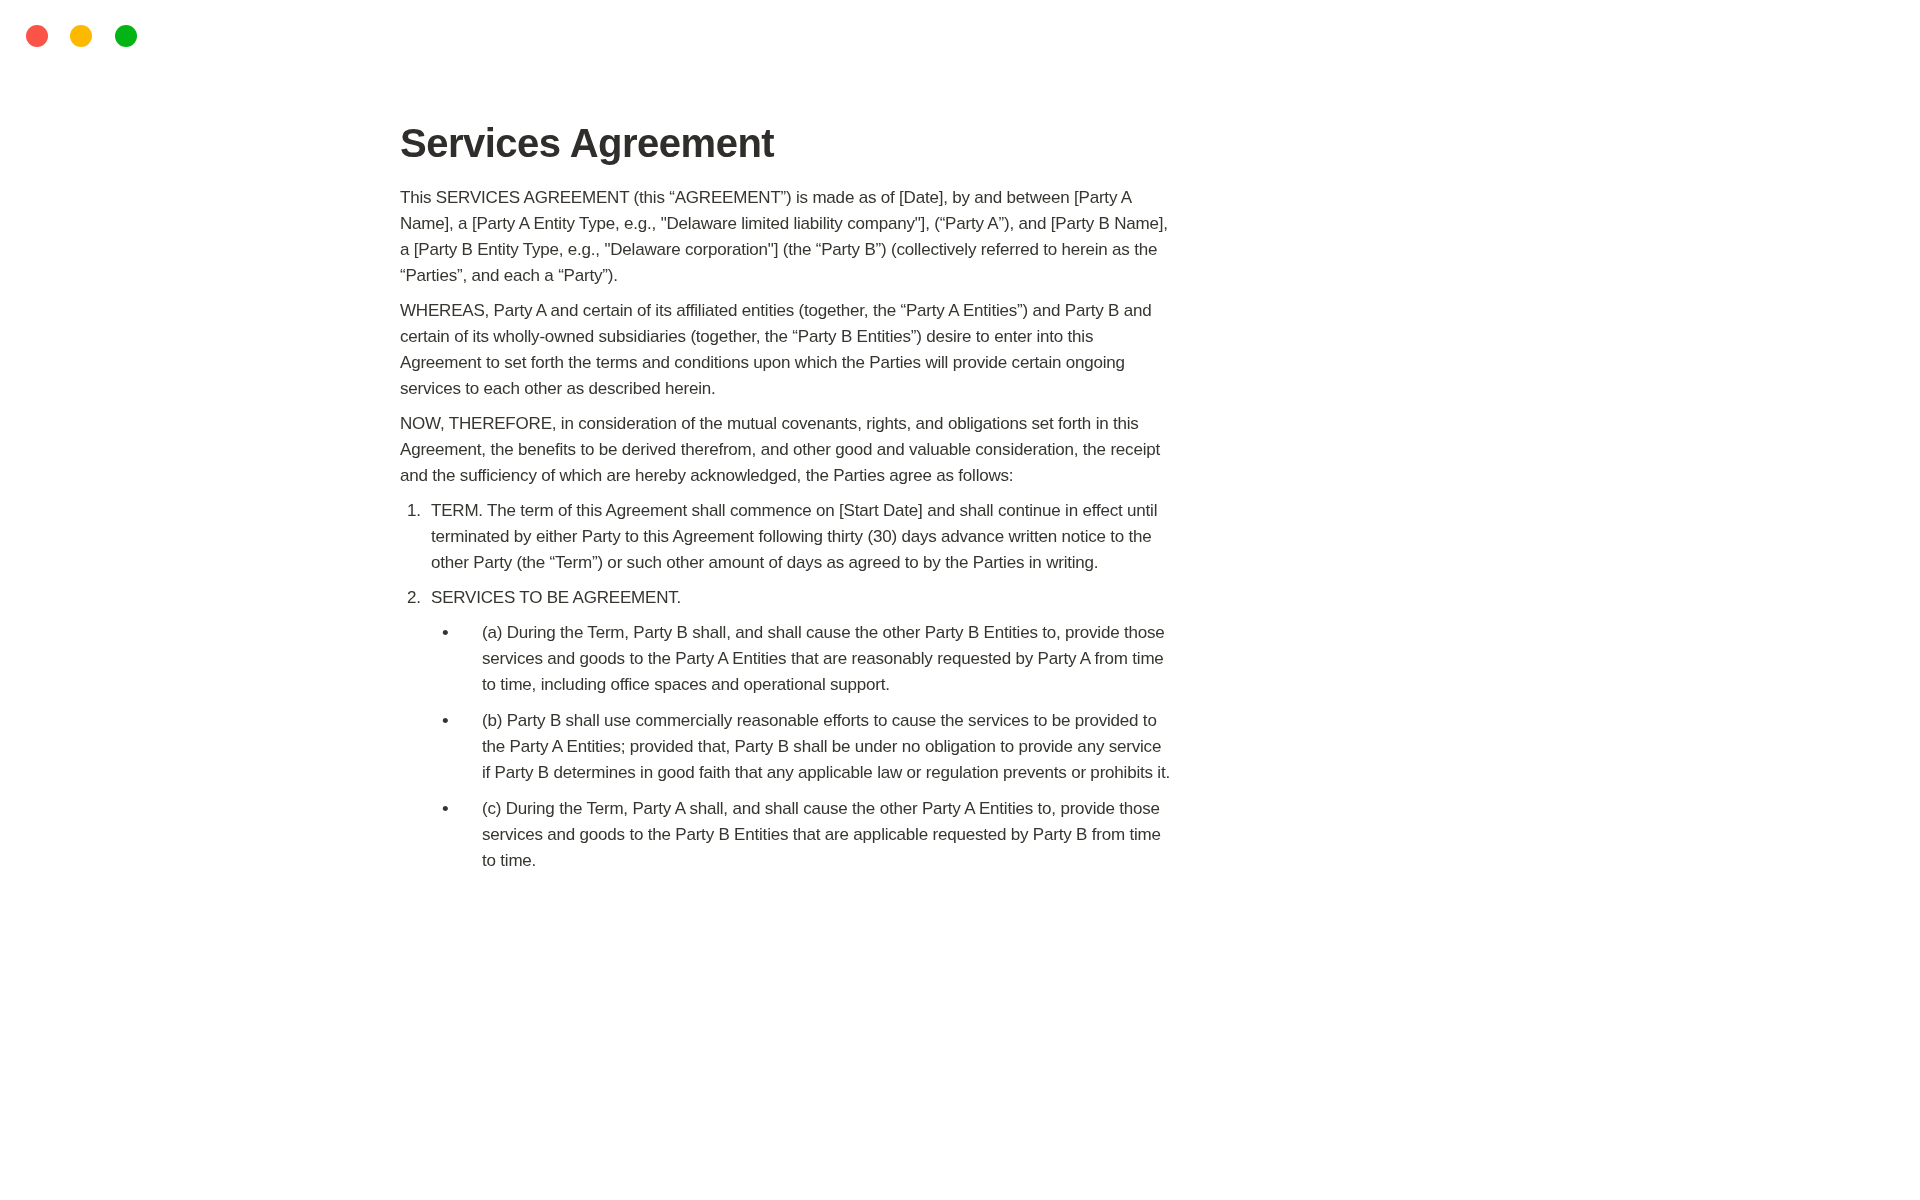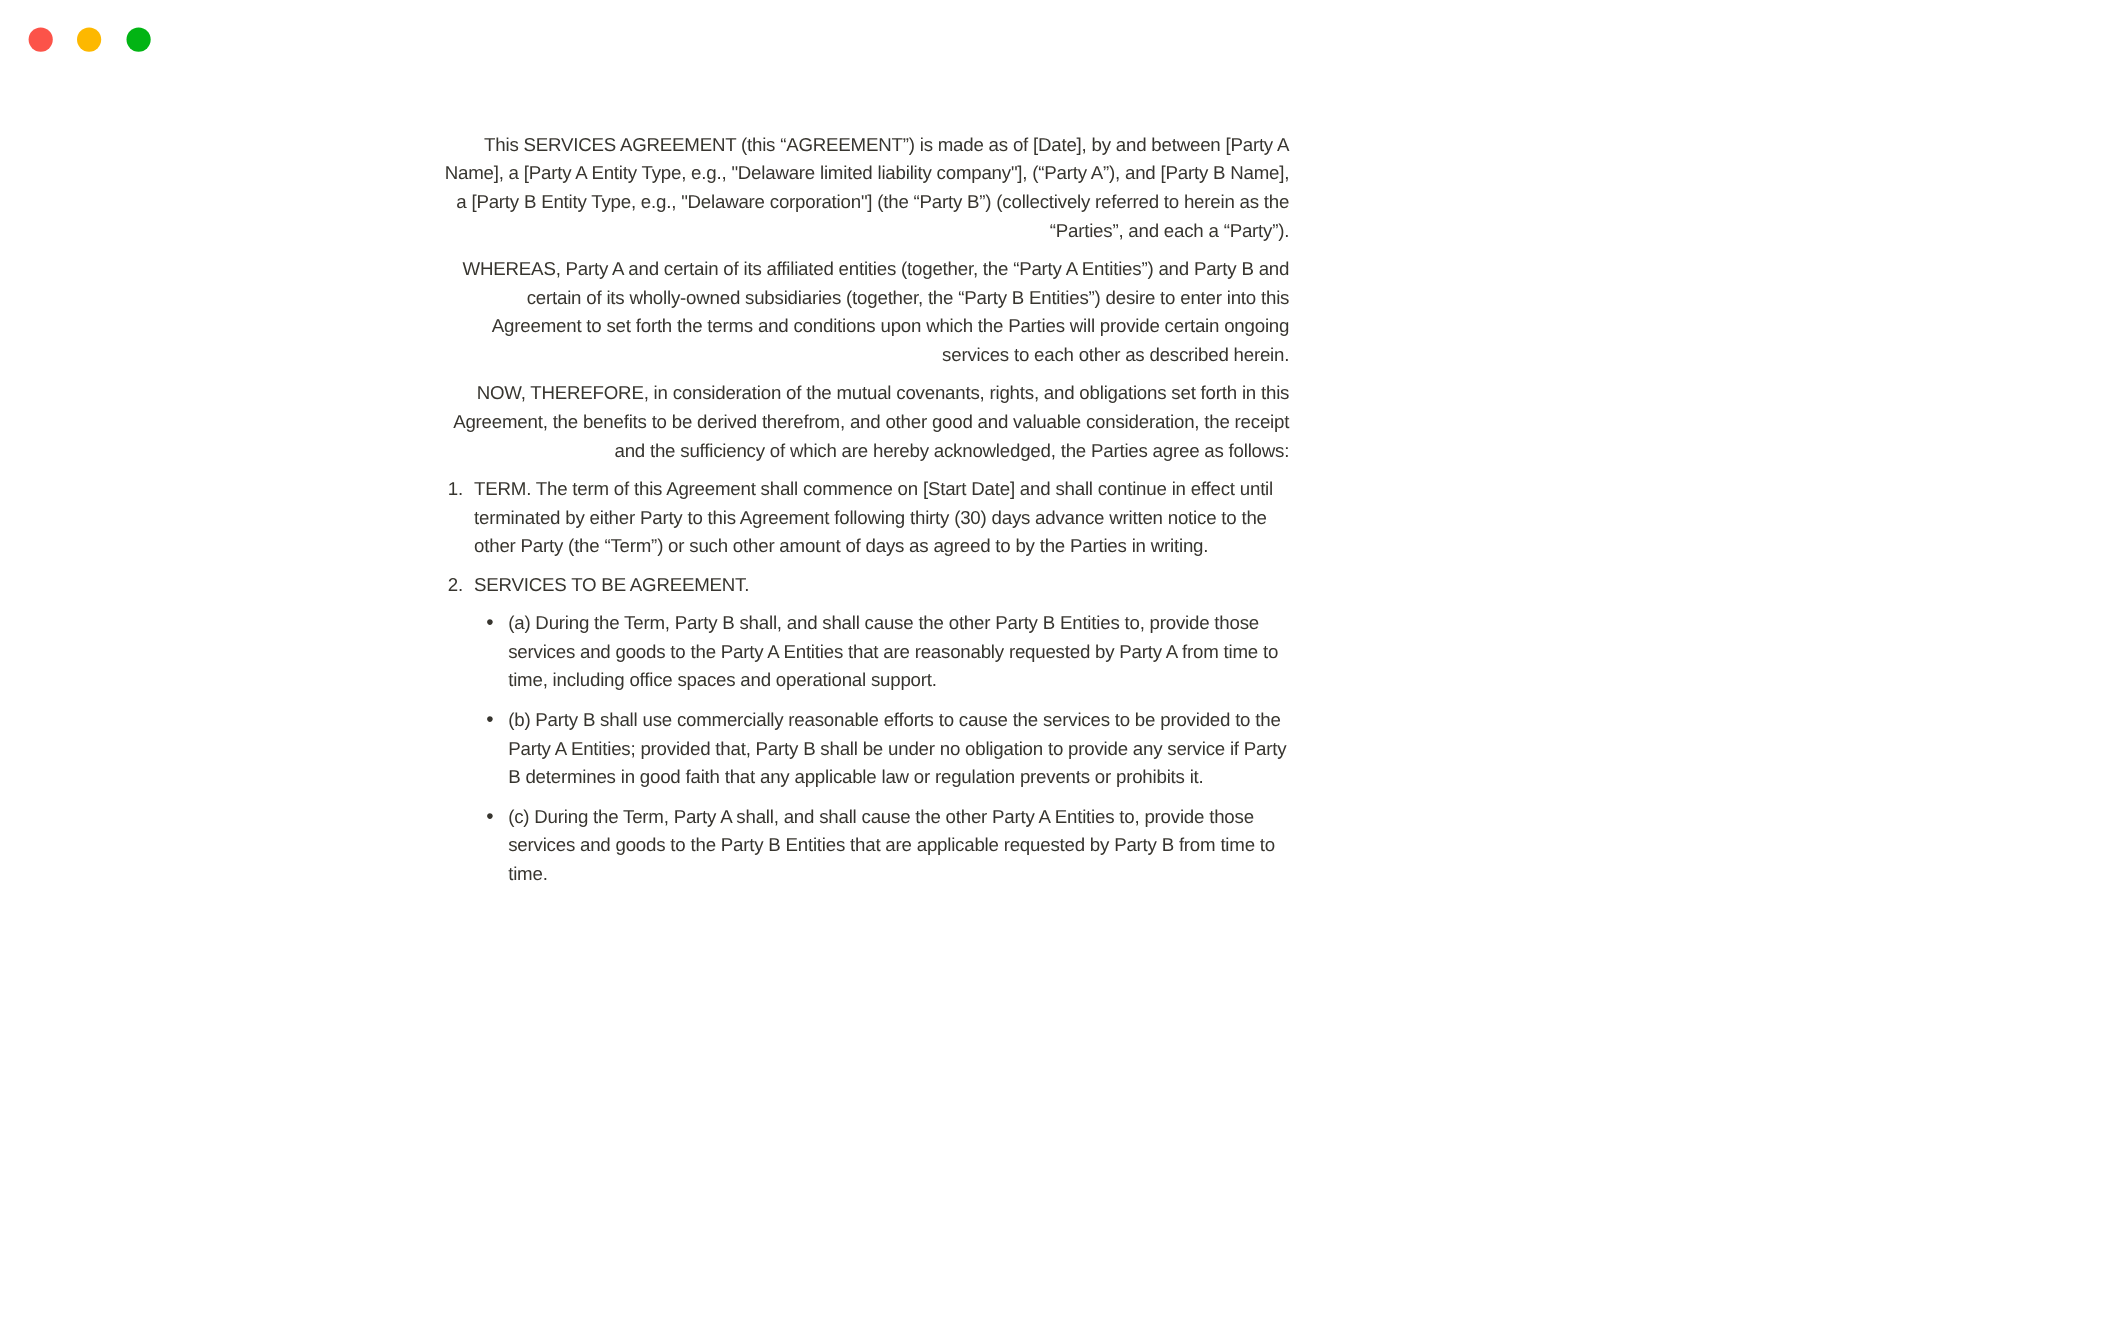--- a/index.html
+++ b/index.html
@@ -39,21 +39,20 @@
     font-weight: 700;
     letter-spacing: -0.5px;
     margin: 0 0 18px 0;
     color: #2f2e2b;
   }
   .doc p {
     font-size: 17px;
     line-height: 26px;
     letter-spacing: -0.2px;
     margin: 0 0 9px 0;
-    text-align: right;
   }
   .oli {
     display: flex;
     margin: 0 0 9px 0;
     font-size: 17px;
     line-height: 26px;
     letter-spacing: -0.2px;
   }
   .oli-num {
     flex: none;
@@ -66,33 +65,34 @@
     display: flex;
     margin: 9px 0 10px 0;
   }
   .uli-marker {
     flex: none;
     width: 20px;
     padding-left: 11px;
     font-size: 19px;
     line-height: 25px;
   }
-  .uli-body { flex: 1; }
+  .uli-body { flex: 1; margin-left: 20px; }
 </style>
 </head>
 <body>
 
 <div class="window">
   <div class="titlebar">
     <span class="dot red"></span>
     <span class="dot yellow"></span>
     <span class="dot green"></span>
   </div>
 
   <div class="doc">
+    <h1>Services Agreement</h1>
 
     <p>This SERVICES AGREEMENT (this “AGREEMENT”) is made as of [Date], by and between [Party A Name], a [Party A Entity Type, e.g., "Delaware limited liability company"], (“Party A”), and [Party B Name], a [Party B Entity Type, e.g., "Delaware corporation"] (the “Party B”) (collectively referred to herein as the “Parties”, and each a “Party”).</p>
     <p>WHEREAS, Party A and certain of its affiliated entities (together, the “Party A Entities”) and Party B and certain of its wholly-owned subsidiaries (together, the “Party B Entities”) desire to enter into this Agreement to set forth the terms and conditions upon which the Parties will provide certain ongoing services to each other as described herein.</p>
     <p>NOW, THEREFORE, in consideration of the mutual covenants, rights, and obligations set forth in this Agreement, the benefits to be derived therefrom, and other good and valuable consideration, the receipt and the sufficiency of which are hereby acknowledged, the Parties agree as follows:</p>
 
     <div class="oli">
       <span class="oli-num">1.</span>
       <div class="oli-body"><strong>TERM.</strong> <span>The term of this Agreement shall commence on [Start Date] and shall continue in effect until terminated by either Party to this Agreement following thirty (30) days advance written notice to the other Party (the “Term”) or such other amount of days as agreed to by the Parties in writing.</span></div>
     </div>
 

